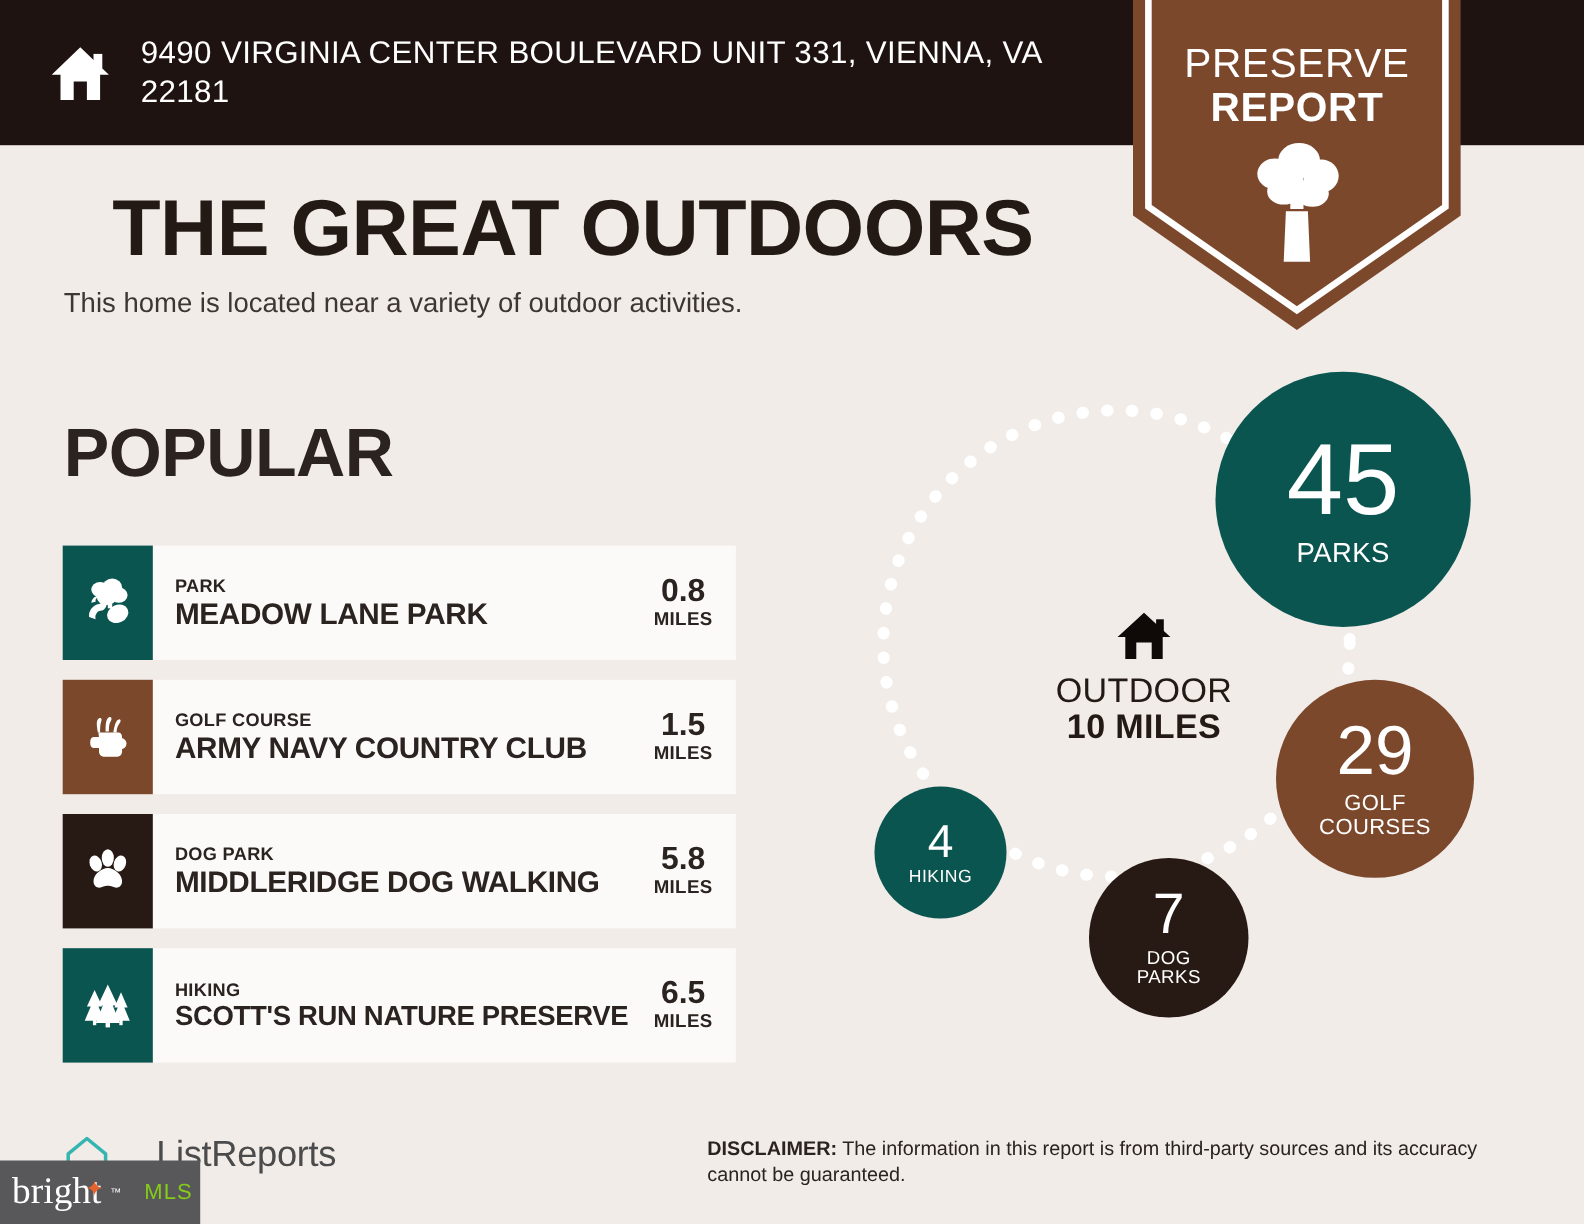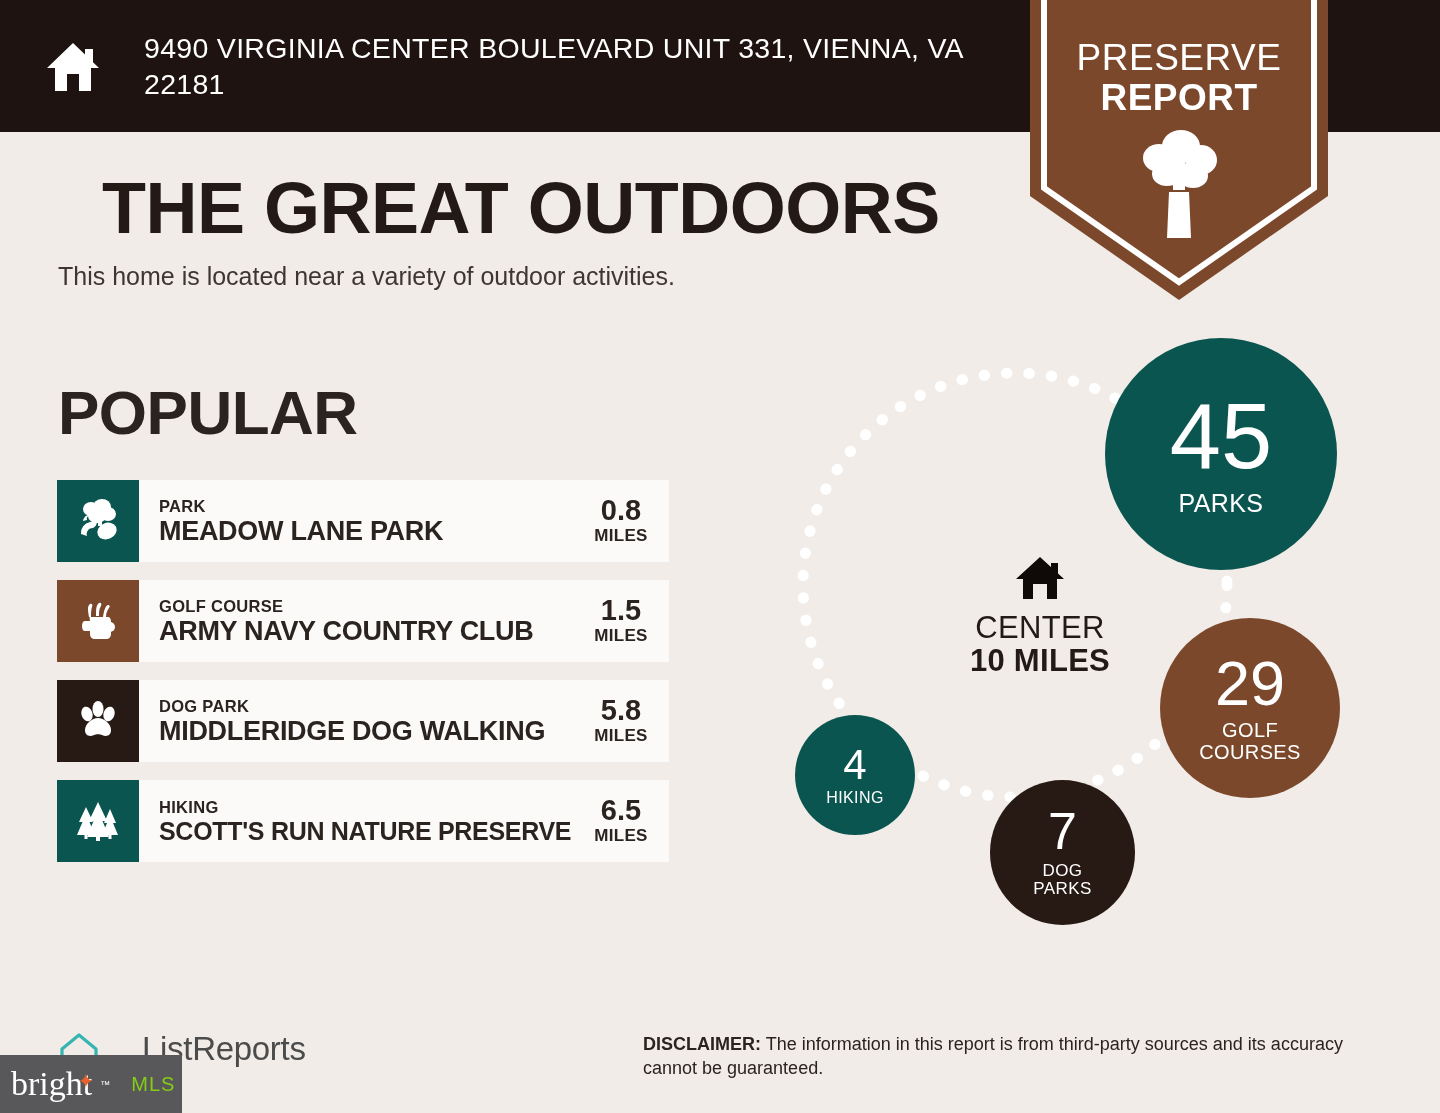--- a/index.html
+++ b/index.html
@@ -19,21 +19,20 @@
   
   .header {
     position: absolute;
     left: 0; top: 0;
     width: 1440px;
     height: 132px;
     background: #1e1310;
     display: flex;
     align-items: center;
     padding-left: 44px;
-    gap: 16px;
   }
   .header-home-icon {
     width: 58px;
     height: 58px;
     flex: 0 0 58px;
     margin-right: 26px;
     margin-top: 2px;
   }
   .header-home-icon svg { display: block; width: 58px; height: 58px; }
   .header-address {
@@ -98,24 +97,25 @@
   }
 
   .poi-list {
     position: absolute;
     left: 57px;
     top: 480px;
     width: 612px;
   }
   .poi-row {
     position: relative;
-    height: 82px;
+    height: 104px;
     margin-bottom: 18px;
     display: flex;
     align-items: stretch;
+    margin-top: 16px;
   }
   .poi-icon-box {
     width: 82px;
     flex: 0 0 82px;
     display: flex;
     align-items: center;
     justify-content: center;
   }
   .poi-icon-box svg { display: block; }
   .poi-body {
@@ -496,21 +496,21 @@
     <div class="stat-lbl">HIKING</div>
   </div>
 
   <div class="center-block">
     <div class="center-home-icon">
       <svg width="52" height="46" viewBox="0 0 52 46" xmlns="http://www.w3.org/2000/svg">
         <path fill="#0f0a08" d="M26 2 L50 24 L43 24 L43 44 L33 44 L33 29 L19 29 L19 44 L9 44 L9 24 L2 24 Z"></path>
         <rect fill="#0f0a08" x="37" y="8" width="7" height="11"></rect>
       </svg>
     </div>
-    <div class="center-line1">CENTER</div>
+    <div class="center-line1">OUTDOOR</div>
     <div class="center-line2">10 MILES</div>
   </div>
 
 </div>
 
 <div class="footer-logo">
   <span>
     <svg width="42" height="38" viewBox="0 0 42 38" xmlns="http://www.w3.org/2000/svg">
       <path fill="none" stroke="#35b5b0" stroke-width="3.2" stroke-linejoin="round" d="M4 19 L21 5 L38 19 L38 34 L4 34 Z"></path>
     </svg>

